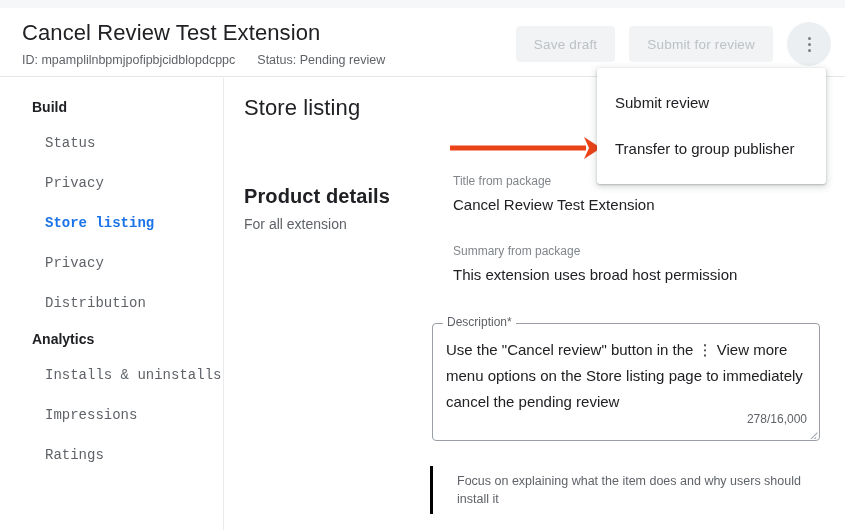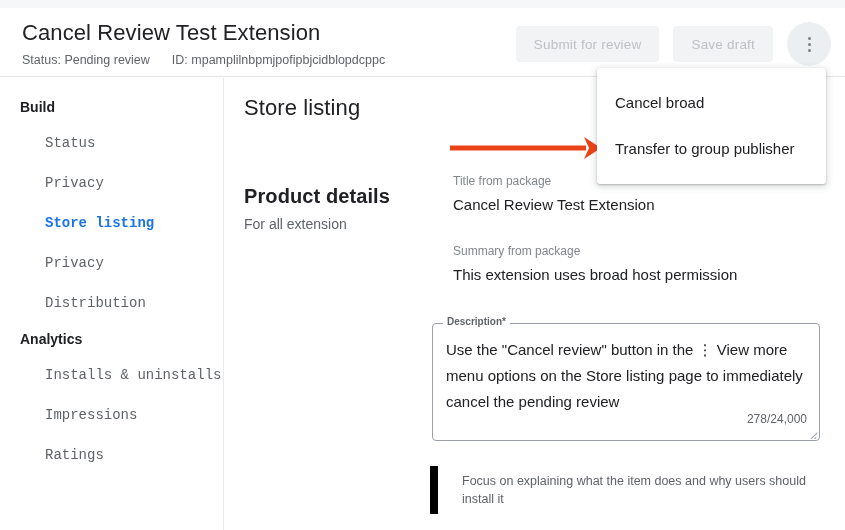--- a/index.html
+++ b/index.html
@@ -53,21 +53,21 @@
   .dot { width: 3px; height: 3px; border-radius: 50%; background: #7a7f84; display: block; }
 
   
   .sidebar {
     position: absolute; left: 0; top: 78px; width: 224px; height: 452px;
     background: #fff; border-right: 1px solid #e8eaed;
     padding-top: 13px;
   }
   .nav-section {
     font-size: 14px; font-weight: bold; color: #202124;
-    padding: 6px 0 6px 20px; line-height: 20px;
+    padding: 6px 0 6px 32px; line-height: 20px;
   }
   .nav-item {
     font-size: 14px; color: #5f6368;
     padding: 9px 0 9px 45px; line-height: 22px;
     cursor: pointer; white-space: nowrap; font-family: Liberation Mono, monospace;
   }
   .nav-item.active { color: #1a73e8; font-weight: bold; }
 
   
   .main {
@@ -98,21 +98,21 @@
     width: 388px; height: 118px;
   }
   .desc-box {
     position: absolute; inset: 0;
     border: 1px solid #9aa0a6; border-radius: 4px;
     background: #fff;
   }
   .desc-legend {
     position: absolute; left: 11px; top: -8px;
     background: #fff; padding: 0 4px;
-    font-size: 10px; color: #5f6368; line-height: 14px; font-weight: bold;
+    font-size: 12px; color: #5f6368; line-height: 14px;
   }
   .desc-text {
     position: absolute; left: 14px; top: 14px; right: 14px;
     font-size: 15px; color: #202124; line-height: 26px;
   }
   .desc-count {
     position: absolute; right: 13px; bottom: 15px;
     font-size: 12px; color: #5f6368;
   }
   .resize-grip {
@@ -122,21 +122,21 @@
   .resize-grip:before, .resize-grip:after {
     content: ""; position: absolute; background: #9aa0a6;
     width: 11px; height: 1px; transform: rotate(-45deg); left: -1px;
   }
   .resize-grip:before { top: 6px; }
   .resize-grip:after  { top: 9px; width: 6px; left: 2px; }
 
   
   .hint {
     position: absolute; left: 206px; top: 388px; width: 400px;
-    border-left: 8px solid #000000;
+    border-left: 3px solid #000000;
     padding: 6px 0 6px 24px;
   }
   .hint-text { font-size: 12.5px; color: #5f6368; line-height: 18px; }
 
   
   .arrow { position: absolute; left: 448px; top: 133px; }
 
   
   .menu {
     position: absolute; left: 597px; top: 68px;
@@ -156,28 +156,28 @@
 
 <div class="screen">
 
   <div class="top-strip"></div>
 
   <div class="header">
 
     <div class="title-block">
       <div class="app-title">Cancel Review Test Extension</div>
       <div class="meta-row">
+        <span class="meta-text">ID: mpamplilnbpmjpofipbjcidblopdcppc</span>
         <span class="meta-text">Status: Pending review</span>
-        <span class="meta-text">ID: mpamplilnbpmjpofipbjcidblopdcppc</span>
       </div>
     </div>
 
     <div class="hdr-actions">
+      <button class="btn-flat">Save draft</button>
       <button class="btn-flat">Submit for review</button>
-      <button class="btn-flat">Save draft</button>
       <button class="btn-more">
         <span class="dot"></span>
         <span class="dot"></span>
         <span class="dot"></span>
       </button>
     </div>
   </div>
 
   <nav class="sidebar">
 
@@ -210,32 +210,32 @@
       <div>
         <div class="field-label">Summary from package</div>
         <div class="field-value">This extension uses broad host permission</div>
       </div>
     </div>
 
     <div class="desc-wrap">
       <div class="desc-box"></div>
       <div class="desc-legend">Description*</div>
       <div class="desc-text">Use the "Cancel review" button in the ⋮ View more menu options on the Store listing page to immediately cancel the pending review</div>
-      <div class="desc-count">278/24,000</div>
+      <div class="desc-count">278/16,000</div>
       <div class="resize-grip"></div>
     </div>
 
     <div class="hint">
       <div class="hint-text">Focus on explaining what the item does and why users should install it</div>
     </div>
   </main>
 
   <svg class="arrow" width="156" height="30" viewBox="0 0 156 30">
     <line x1="2" y1="15" x2="138" y2="15" stroke="#EA4318" stroke-width="5" stroke-linecap="butt"></line>
     <path d="M136 4 L153 15 L136 26 L141 15 Z" fill="#EA4318"></path>
   </svg>
 
   <div class="menu">
-    <div class="menu-item">Cancel broad</div>
+    <div class="menu-item">Submit review</div>
     <div class="menu-item">Transfer to group publisher</div>
   </div>
 
 </div>
 
 </body></html>

